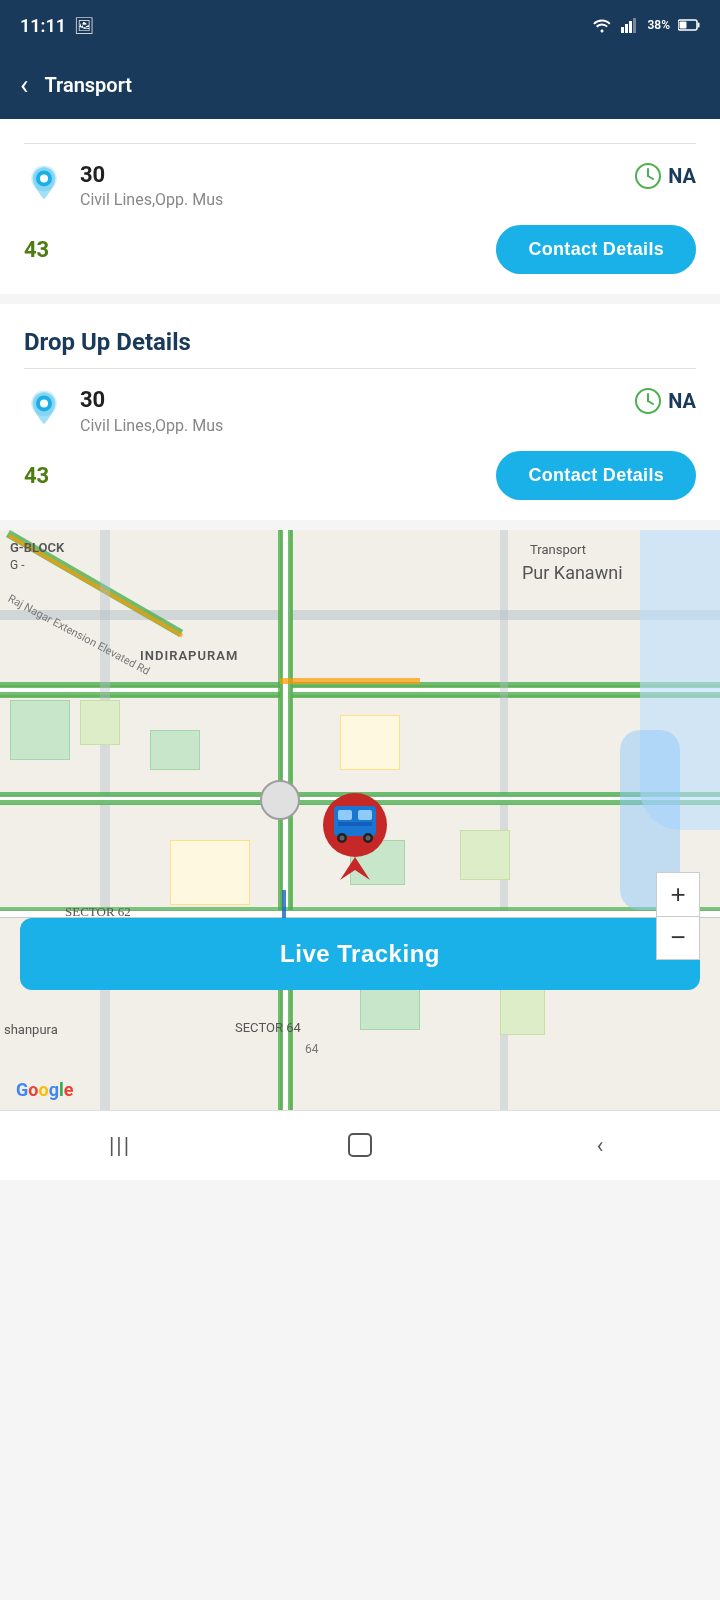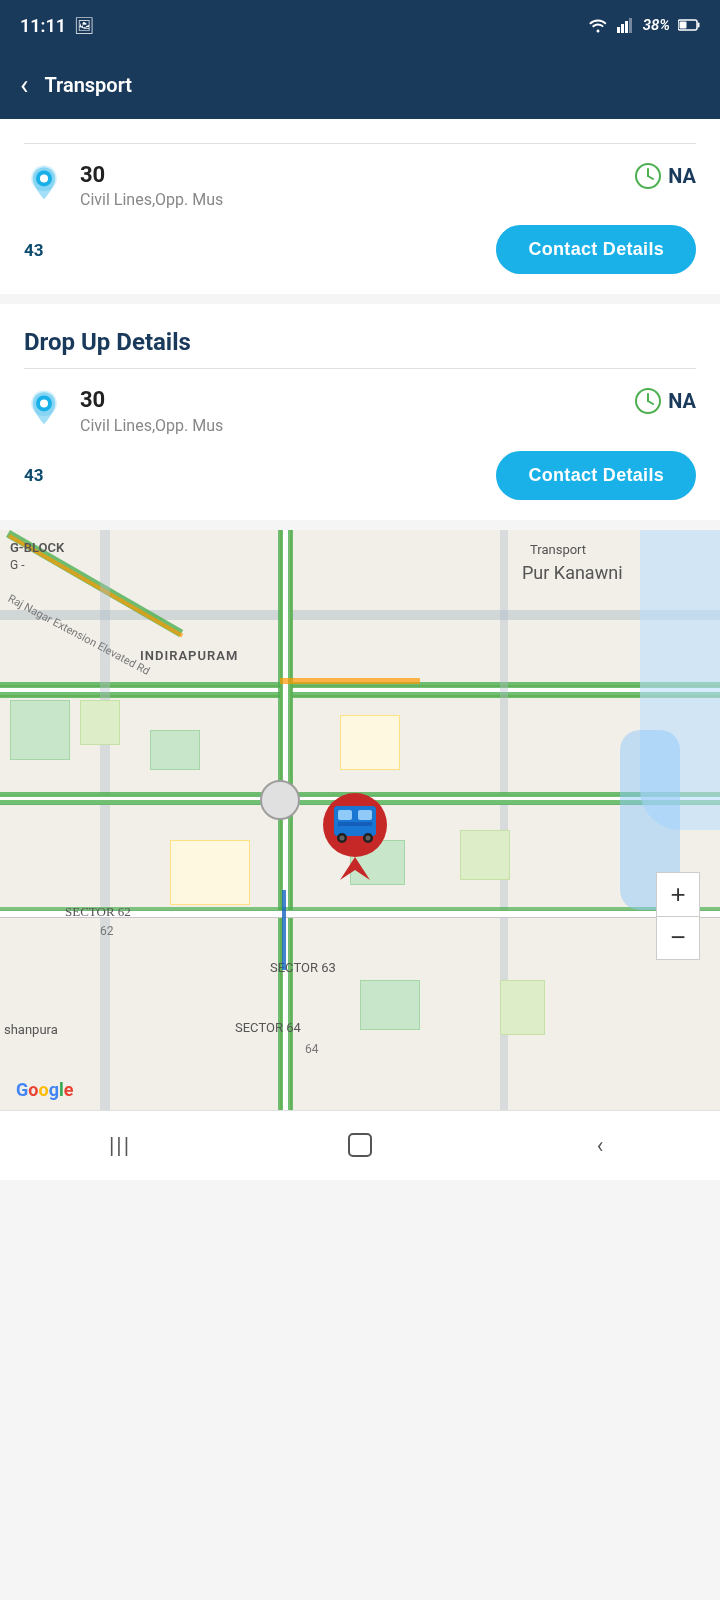--- a/index.html
+++ b/index.html
@@ -115,23 +115,23 @@
     }
 
     
     .bus-row {
       display: flex;
       align-items: center;
       justify-content: space-between;
       margin-top: 4px;
     }
     .bus-number {
-      font-size: 17px;
-      font-weight: 700;
-      color: #0c4a6e;
+      font-size: 22px;
+      font-weight: 700;
+      color: #4d7c0f;
     }
     .contact-btn {
       background: #1ab0e8;
       color: white;
       border: none;
       border-radius: 30px;
       padding: 14px 32px;
       font-size: 18px;
       font-weight: 600;
       cursor: pointer;
@@ -256,21 +256,21 @@
       <path d="M11 8.5c1.74 0 3.3.72 4.42 1.87l1.42-1.42A8.48 8.48 0 0 0 11 6.5c-2.35 0-4.47.95-6.01 2.5l1.42 1.42A6.47 6.47 0 0 1 11 8.5z" fill="white"></path>
       <path d="M11 4.5c2.76 0 5.26 1.12 7.07 2.93l1.42-1.42A12.45 12.45 0 0 0 11 2.5c-3.45 0-6.56 1.4-8.83 3.64l1.42 1.42A10.44 10.44 0 0 1 11 4.5z" fill="white"></path>
     </svg>
 
     <svg width="18" height="16" viewBox="0 0 18 16">
       <rect x="0" y="10" width="3" height="6" fill="white"></rect>
       <rect x="4" y="7" width="3" height="9" fill="white"></rect>
       <rect x="8" y="4" width="3" height="12" fill="white"></rect>
       <rect x="12" y="1" width="3" height="15" fill="white" opacity="0.4"></rect>
     </svg>
-    <span style="font-size:15px;font-weight:600;font-style:italic;">38%</span>
+    <span style="font-size:12px;font-weight:600;">38%</span>
 
     <svg width="22" height="12" viewBox="0 0 22 12">
       <rect x="0" y="1" width="19" height="10" rx="2" fill="none" stroke="white" stroke-width="1.5"></rect>
       <rect x="19.5" y="3.5" width="2" height="5" rx="1" fill="white"></rect>
       <rect x="1.5" y="2.5" width="7" height="7" rx="1" fill="white"></rect>
     </svg>
   </div>
 </div>
 
 <div class="header">
@@ -416,20 +416,21 @@
           <rect x="18" y="32" width="34" height="4" fill="#0d47a1" opacity="0.5"></rect>
 
           <circle cx="22" cy="48" r="5" fill="#212121"></circle>
           <circle cx="22" cy="48" r="2.5" fill="#616161"></circle>
           <circle cx="48" cy="48" r="5" fill="#212121"></circle>
           <circle cx="48" cy="48" r="2.5" fill="#616161"></circle>
         </svg>
       </div>
     </div>
 
+    <button class="live-tracking-btn">Live Tracking</button>
 
     <div class="zoom-controls">
       <button class="zoom-btn">+</button>
       <button class="zoom-btn">−</button>
     </div>
 
     <div class="google-logo">
       <span>G</span><span>o</span><span>o</span><span>g</span><span>l</span><span>e</span>
     </div>
 

